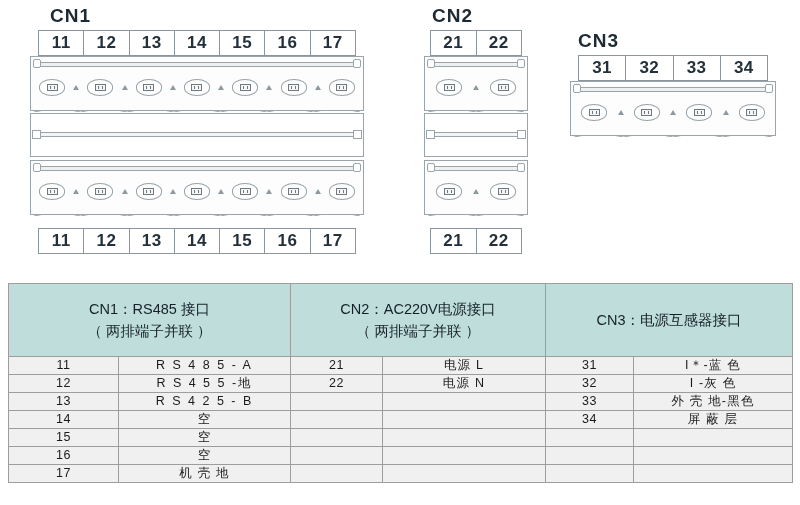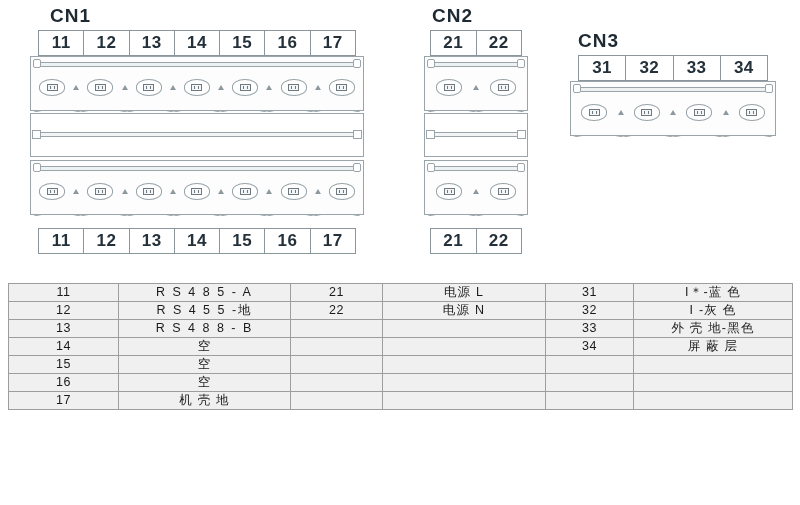--- a/index.html
+++ b/index.html
@@ -361,38 +361,51 @@
     <colgroup>
       <col style="width:110px">
         <col style="width:172px">
       <col style="width:92px">
         <col style="width:163px">
       <col style="width:88px">
         <col style="width:159px">
     </colgroup>
     <tbody id="tbl-body">
         <tr>
+          <td class="hd" colspan="2">
+            <span class="l1">CN1：RS485 接口</span>
+            <span class="l2">（ 两排端子并联 ）</span>
+          </td>
+          <td class="hd" colspan="2">
+            <span class="l1">CN2：AC220V电源接口</span>
+            <span class="l2">（ 两排端子并联 ）</span>
+          </td>
+          <td class="hd" colspan="2">
+            <span class="l1">CN3：电源互感器接口</span>
+          </td>
+        </tr>
+        <tr>
           <td class="pin">11</td>
           <td class="sig cn">R S 4 8 5 - A</td>
           <td class="pin">21</td>
           <td class="sig">电源  L</td>
           <td class="pin">31</td>
           <td class="sig">I＊-蓝 色</td>
         </tr>
         <tr>
           <td class="pin">12</td>
           <td class="sig cn">R S 4 5 5 -地</td>
           <td class="pin">22</td>
           <td class="sig">电源  N</td>
           <td class="pin">32</td>
           <td class="sig">I -灰 色</td>
         </tr>
         <tr>
           <td class="pin">13</td>
-          <td class="sig cn">R S 4 8 8 - B</td>
+          <td class="sig cn">R S 4 2 5 - B</td>
           <td class="pin"></td>
           <td class="sig"></td>
           <td class="pin">33</td>
           <td class="sig">外 壳 地-黑色</td>
         </tr>
         <tr>
           <td class="pin">14</td>
           <td class="sig">空</td>
           <td class="pin"></td>
           <td class="sig"></td>

